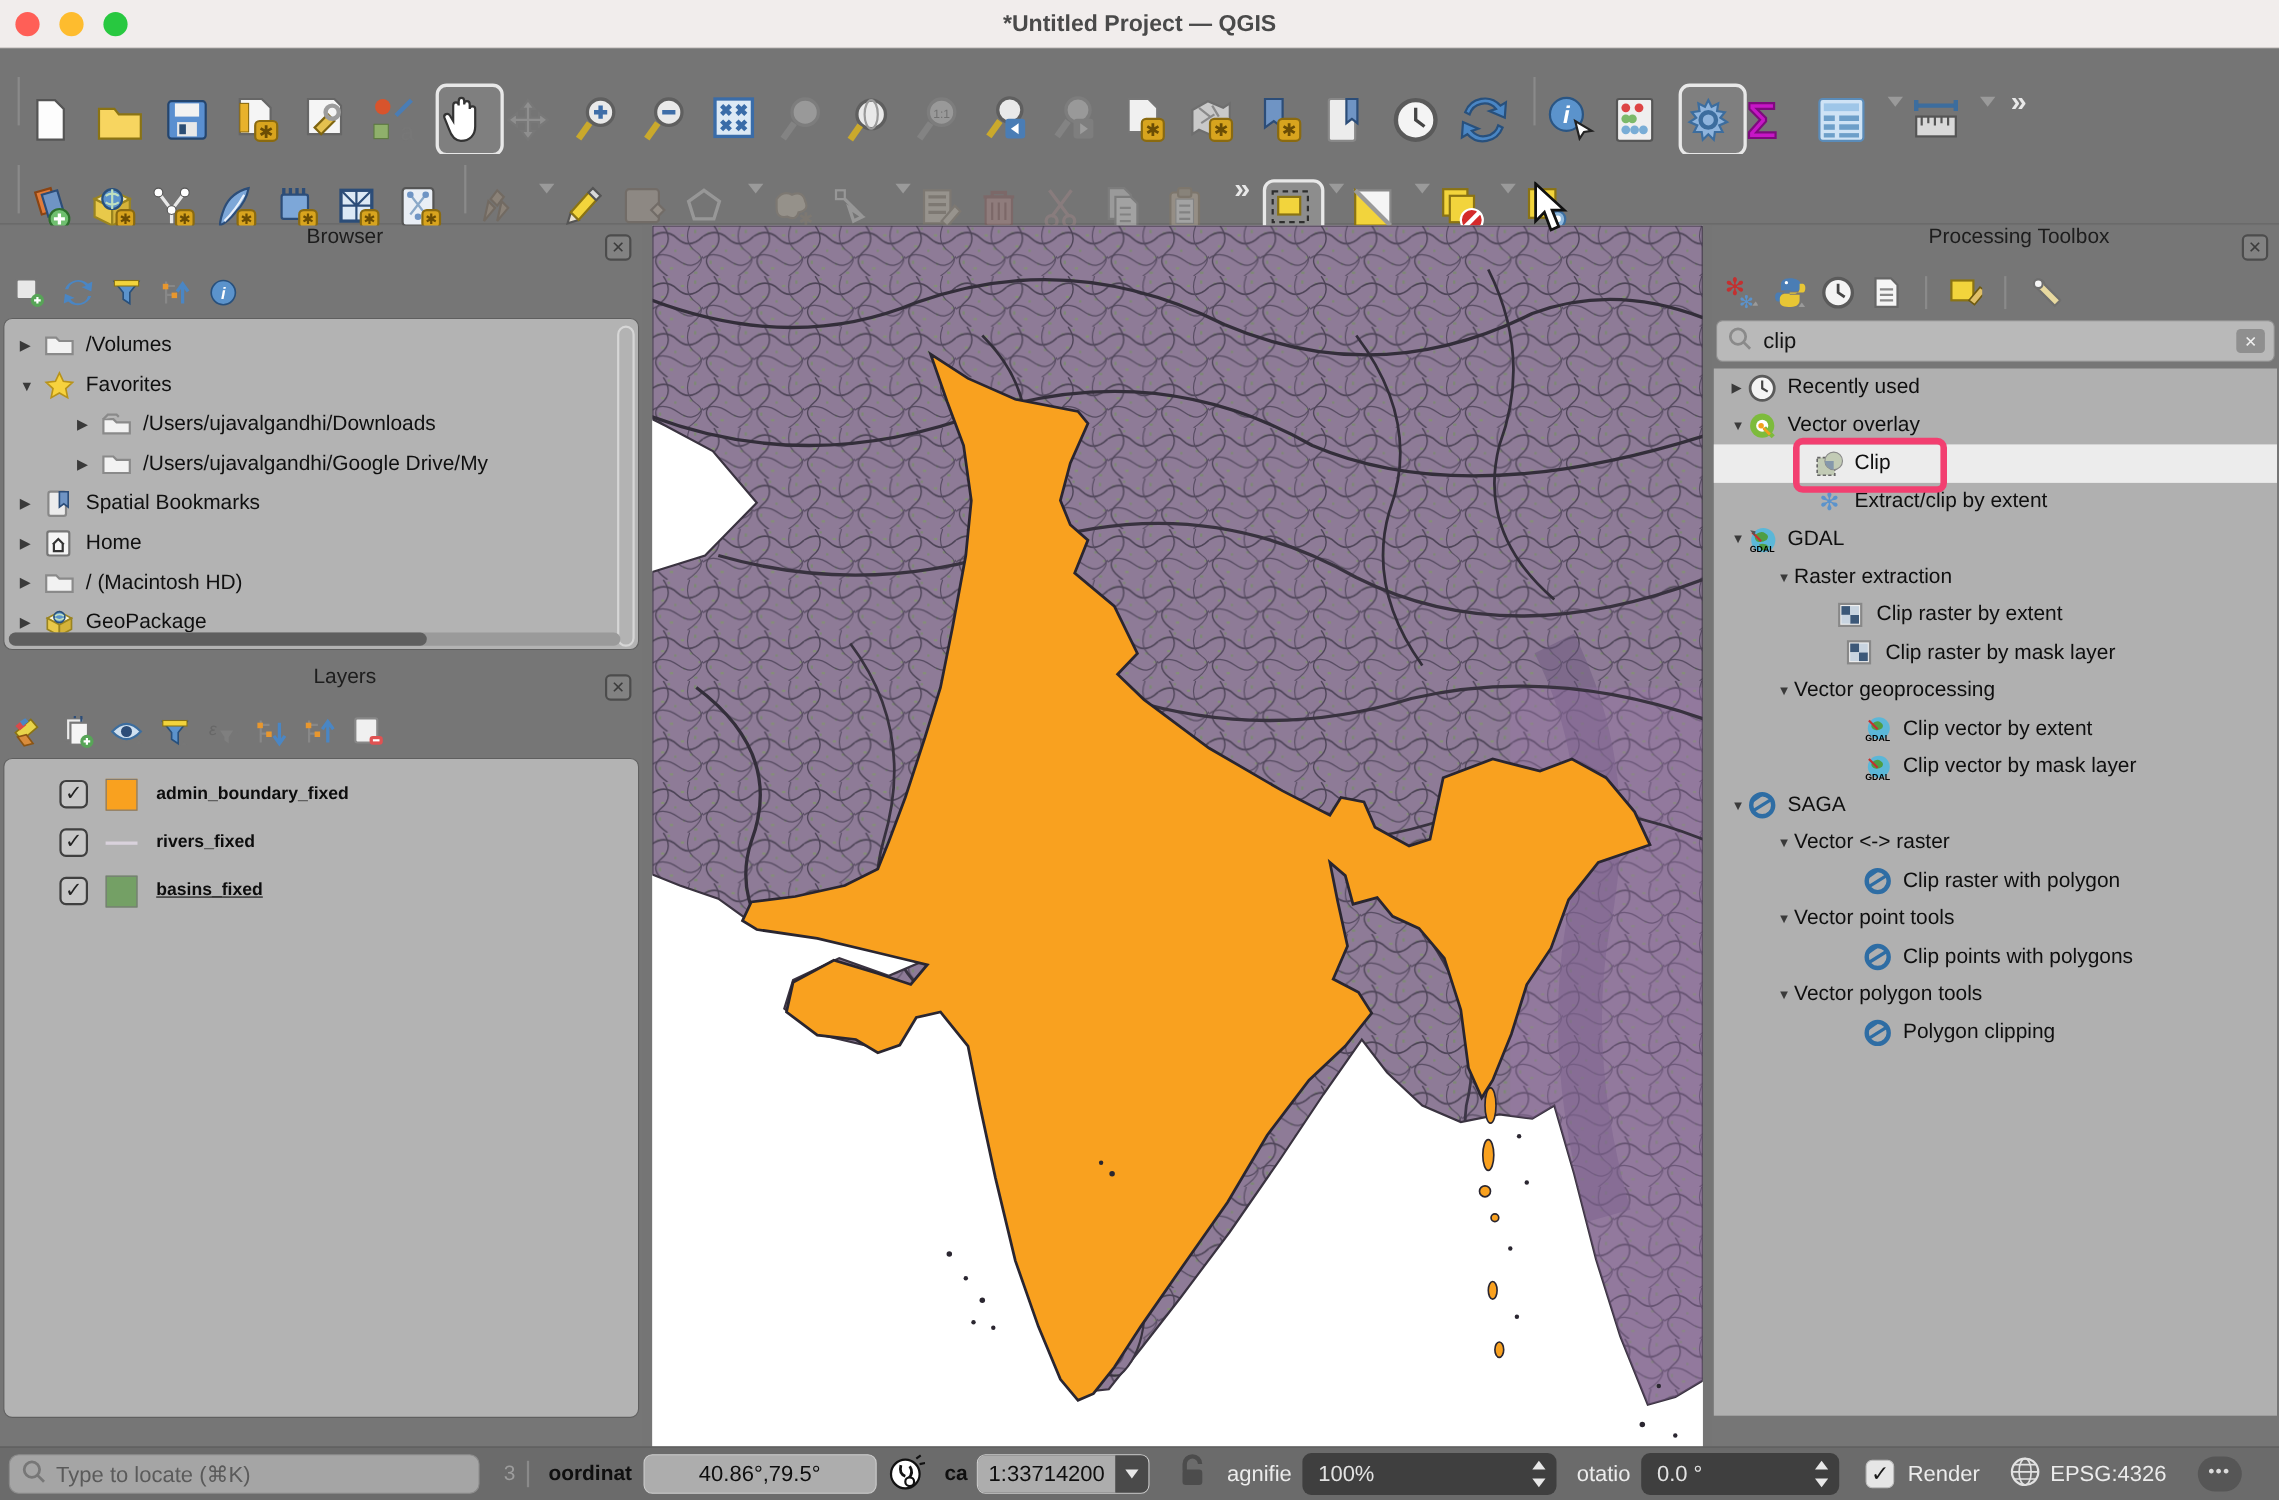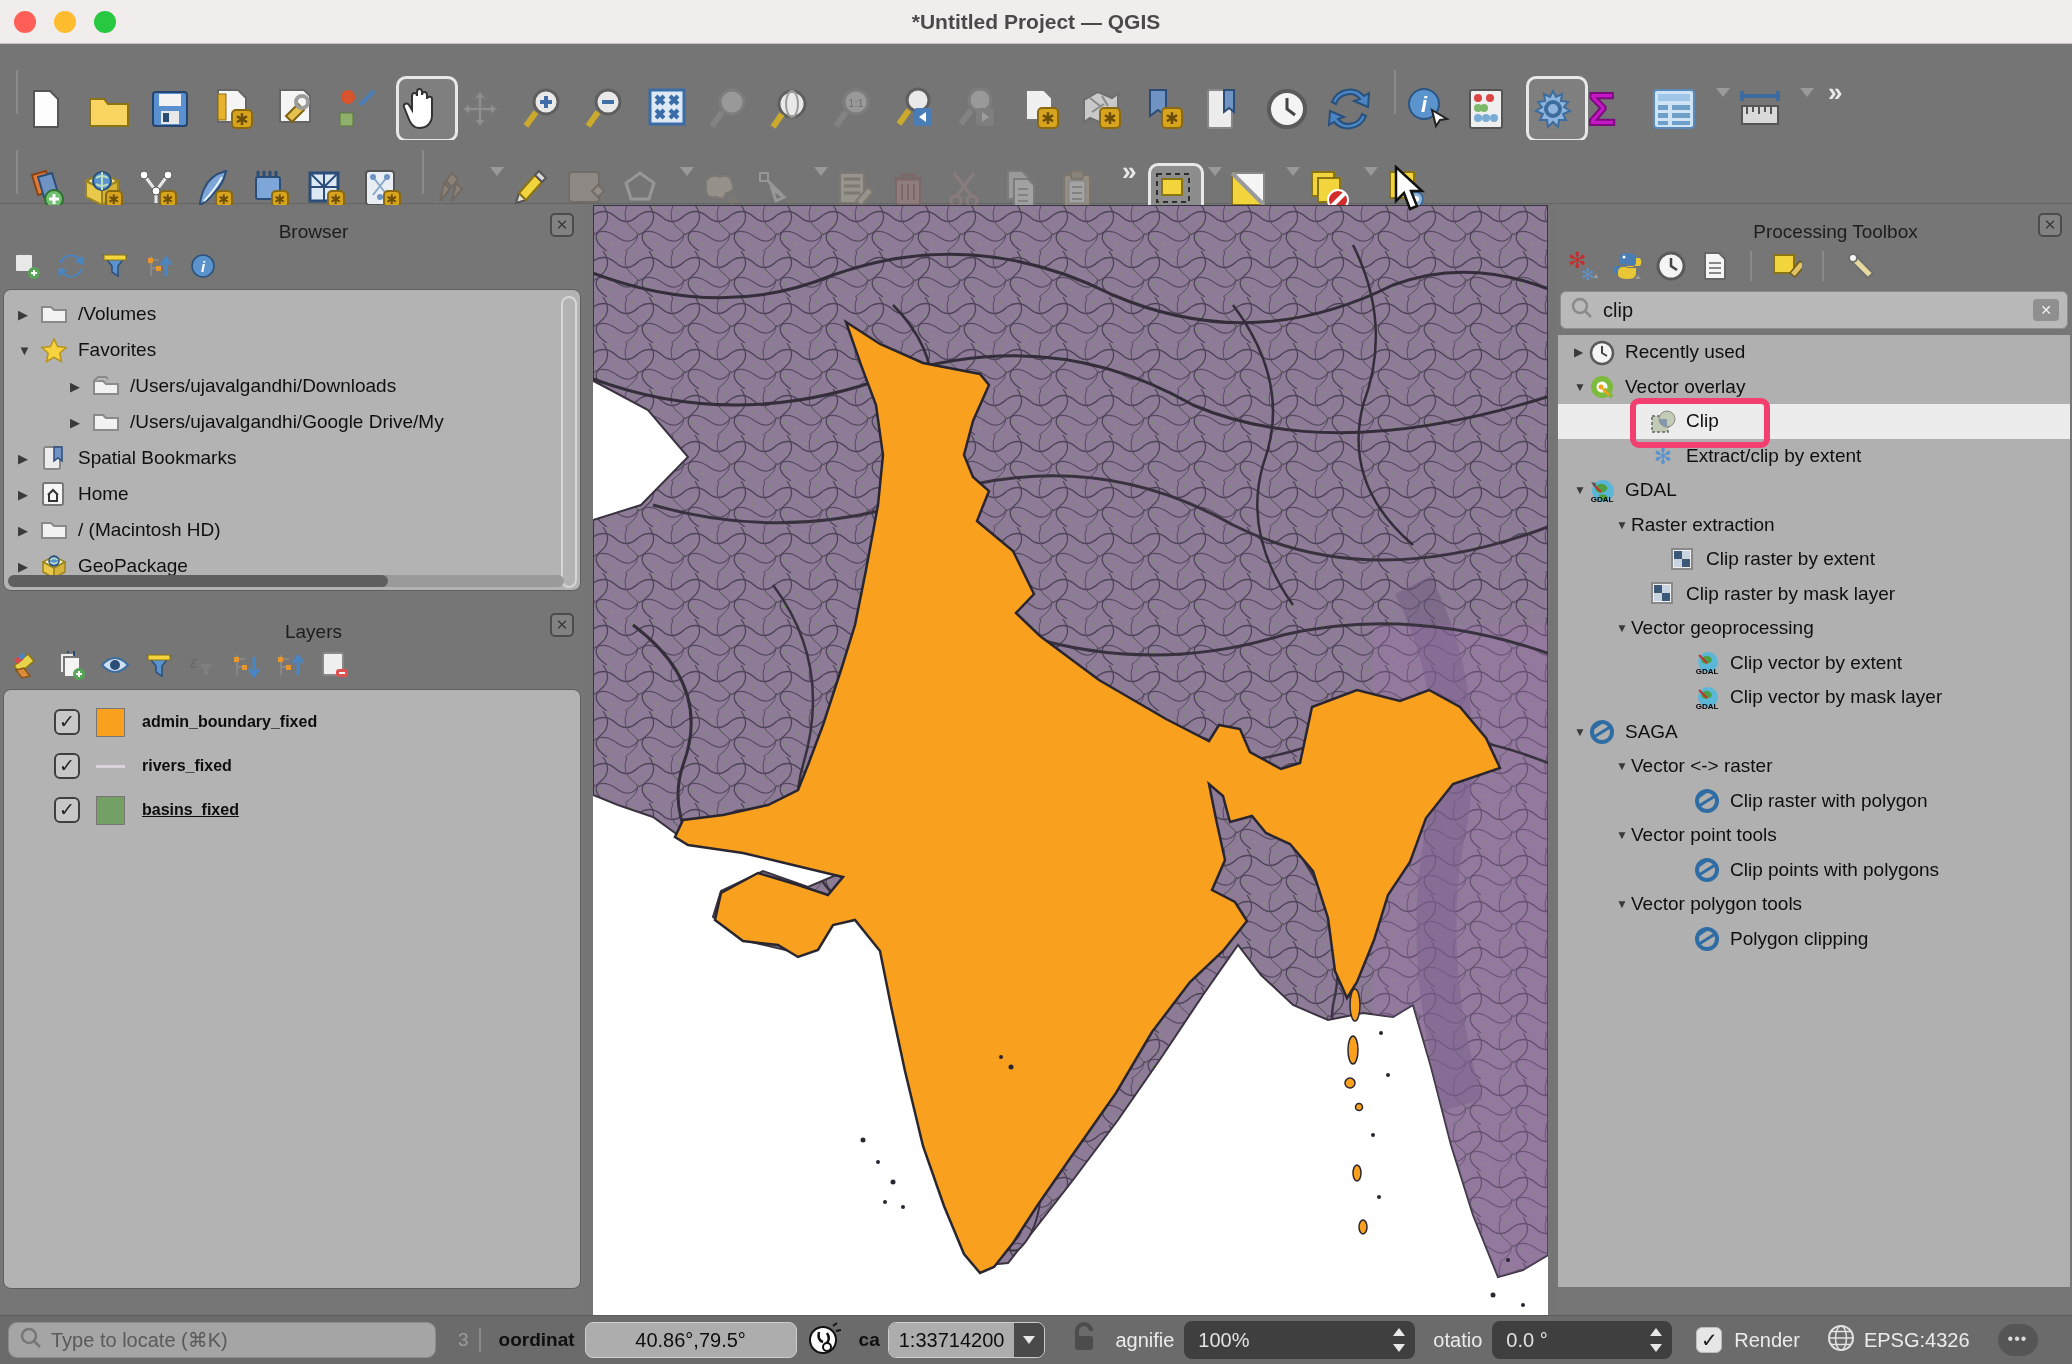--- a/index.html
+++ b/index.html
@@ -27,21 +27,21 @@
   .chev { color:#e8e8e8; font-size:26px; font-weight:bold; margin-left:10px; letter-spacing:-2px;}
   .sigma { font-size:46px; font-weight:bold; color:#c617c6; -webkit-text-stroke:2px #7d0b7d; }
 
   
   .main { position:absolute; left:0; top:205px; width:2072px; height:1110px; }
   .dock { position:absolute; top:0; height:1110px; background:#767676; }
   .dock.left { left:0; width:584px; }
   .dock.right { left:1556px; width:516px; }
   .canvas { position:absolute; left:593px; top:0; width:955px; height:1110px; background:#ffffff; }
 
-  .panel-title { height:38px; display:flex; align-items:flex-end; justify-content:center; position:relative;padding-left:43px; }
+  .panel-title { height:38px; display:flex; align-items:flex-start; justify-content:center; position:relative;padding-left:43px; }
   .panel-title span { font-size:19px; color:#1d1d1d; }
   .closebox { position:absolute; right:10px; top:8px; width:24px; height:24px; border:2px solid #4c4c4c; border-radius:5px; color:#3c3c3c; font-size:15px; font-weight:bold; display:flex; align-items:center; justify-content:center; background:#828282;}
   .ptools { height:46px; display:flex; align-items:center; gap:14px; padding-left:12px; }
   .pti { width:30px; height:30px; display:flex; align-items:center; justify-content:center; position:relative;}
   .listbox { background:#b3b3b3; border-radius:8px; margin:0 3px; position:relative; overflow:hidden; border:1px solid #5f5f5f;}
 
   
   .brow { height:36px; display:flex; align-items:center; font-size:19px; color:#101010; white-space:nowrap; }
   .brow .exp { width:16px; font-size:13px; color:#3a3a3a; margin-left:14px; flex:0 0 auto;}
   .brow .bicon { width:30px; height:26px; margin:0 8px 0 6px; flex:0 0 auto; position:relative;}
@@ -894,21 +894,21 @@
         <div class="trow" style="padding-left:112px;">
           <span class="ticon"><svg width="26" height="26">
                 <rect x="2" y="2" width="20" height="20" fill="#f0f0f0" stroke="#888" stroke-width="2"></rect>
                 <rect x="4" y="4" width="8" height="8" fill="#3c5878"></rect>
                 <rect x="12" y="12" width="8" height="8" fill="#3c5878"></rect>
                 <rect x="12" y="4" width="8" height="8" fill="#c8d4e0"></rect>
                 <rect x="4" y="12" width="8" height="8" fill="#c8d4e0"></rect>
               </svg></span>
           <span>Clip raster by extent</span>
         </div>
-        <div class="trow" style="padding-left:92px;">
+        <div class="trow" style="padding-left:92px;margin-left:28px;">
           <span class="ticon"><svg width="26" height="26">
                 <rect x="2" y="2" width="20" height="20" fill="#f0f0f0" stroke="#888" stroke-width="2"></rect>
                 <rect x="4" y="4" width="8" height="8" fill="#3c5878"></rect>
                 <rect x="12" y="12" width="8" height="8" fill="#3c5878"></rect>
                 <rect x="12" y="4" width="8" height="8" fill="#c8d4e0"></rect>
                 <rect x="4" y="12" width="8" height="8" fill="#c8d4e0"></rect>
               </svg></span>
           <span>Clip raster by mask layer</span>
         </div>
         <div class="trow" style="padding-left:58px;">

